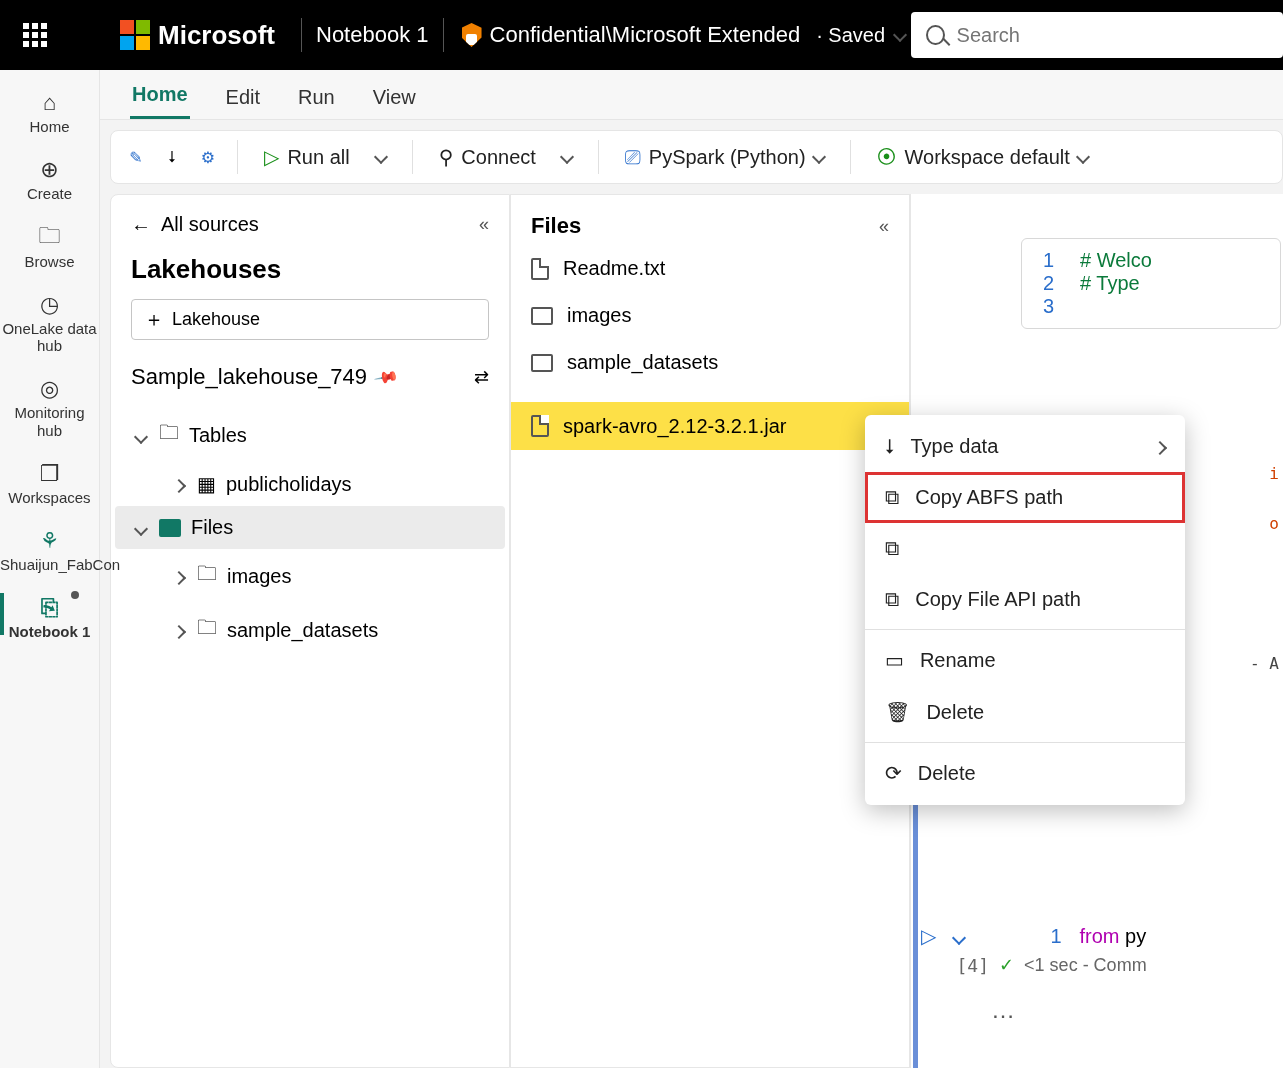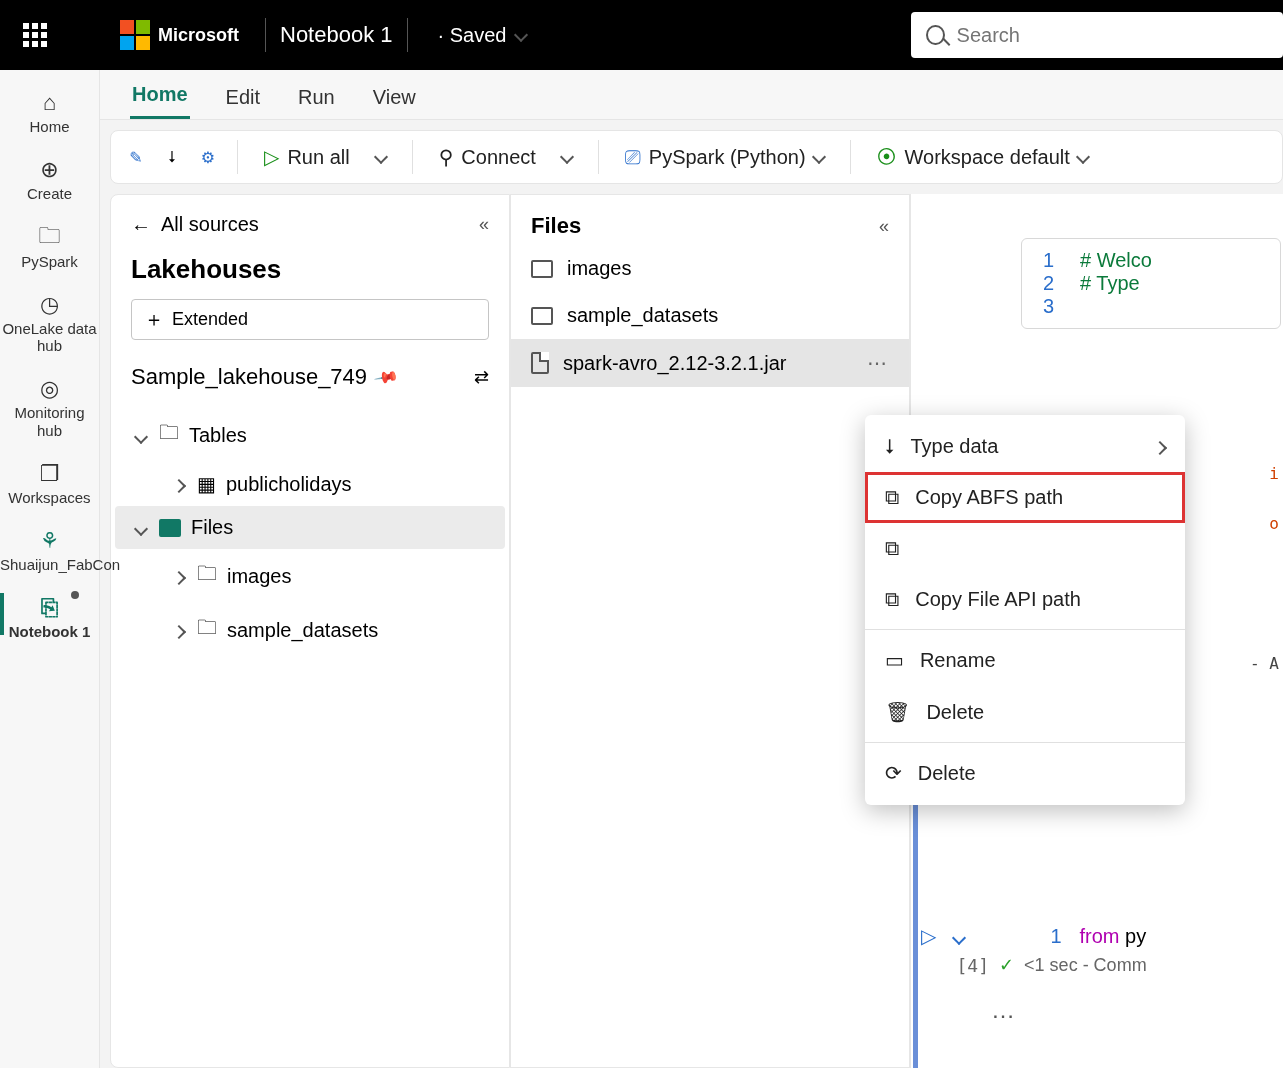--- a/index.html
+++ b/index.html
@@ -7,21 +7,21 @@
 
   
   .topbar { height: 70px; background: #000; display: flex; align-items: center; color: #fff; }
   .waffle { width: 70px; display: flex; justify-content: center; align-items: center; }
   .waffle-grid { display: grid; grid-template-columns: repeat(3,6px); grid-template-rows: repeat(3,6px); gap: 3px; }
   .waffle-grid span { background: #fff; width: 6px; height: 6px; }
   .ms-logo { display: flex; align-items: center; gap: 8px; padding: 0 12px 0 50px; }
   .ms-sq { display: grid; grid-template-columns: 14px 14px; grid-template-rows: 14px 14px; gap: 2px; }
   .ms-sq span:nth-child(1){background:#f25022;} .ms-sq span:nth-child(2){background:#7fba00;}
   .ms-sq span:nth-child(3){background:#00a4ef;} .ms-sq span:nth-child(4){background:#ffb900;}
-  .ms-text { font-size: 18px; font-weight: 600; }
+  .ms-text { font-size: 26px; font-weight: 600; }
   .vdiv { width:1px; height:34px; background:#555; margin:0 14px; }
   .top-title { font-size: 22px; }
   .sens { display:flex; align-items:center; gap:8px; margin-left: 4px; font-size:22px;}
   .shield { width:20px; height:24px; background:#f08000; clip-path: polygon(50% 0,100% 20%,100% 60%,50% 100%,0 60%,0 20%); position:relative;}
   .shield::after{content:"";position:absolute;left:4px;top:11px;width:11px;height:11px;background:#fff;border-radius:2px;}
   .saved { font-size:20px; margin-left:16px; display:flex; align-items:center; gap:10px;}
   .search { margin-left:auto; margin-right:0; background:#fff; height:46px; width:372px; border-radius:4px; display:flex; align-items:center; padding:0 15px; gap:12px; color:#555;}
   .search input{ border:none; outline:none; font-size:20px; width:100%; color:#555;}
   .mag { width:20px;height:20px;border:2px solid #555;border-radius:50%;position:relative;}
   .mag::after{content:"";position:absolute;width:9px;height:2px;background:#555;transform:rotate(45deg);left:14px;top:14px;}
@@ -66,21 +66,21 @@
   .tree-row.l1{padding-left:18px;}
   .tree-row.l2{padding-left:56px;}
   .tree-row.sel{background:#ebebeb;}
   .caret{width:16px;text-align:center;color:#555;}
   .folder{width:22px;height:18px;border:2px solid #555;border-radius:2px;position:relative;}
   .folder.open{background:#117865;border-color:#117865;}
 
   .files-panel{width:400px; padding:18px 0; position:relative;}
   .files-title{font-size:22px; font-weight:600; padding:0 20px 8px;}
   .file-row{display:flex; align-items:center; gap:14px; padding:12px 20px; font-size:20px;}
-  .file-row.active{background:#e5e5e5;}
+  .file-row.active{background:#fde047;margin-top:16px;}
   .file-row .more{margin-left:auto;color:#666;letter-spacing:2px;}
   .doc-ic{width:18px;height:22px;border:2px solid #555;border-radius:2px;position:relative;}
   .doc-ic::after{content:"";position:absolute;right:-2px;top:-2px;width:8px;height:8px;background:#fff;border-left:2px solid #555;border-bottom:2px solid #555;}
   .fold-ic{width:22px;height:18px;border:2px solid #555;border-radius:2px;position:relative;}
 
   .editor{flex:1;background:#fff;border-left:1px solid #e6e6e6;padding-top:44px;position:relative;}
   .cell{margin-left:110px;border:1px solid #d8d8d8;border-radius:6px;padding:10px 16px;font-family:Consolas,monospace;font-size:20px;color:#333;width:260px;}
   .ln{display:flex;gap:26px;}
   .ln .num{color:#2a6ecb;width:16px;text-align:right;}
   .cmt{color:#0b7a3b;}
@@ -125,20 +125,24 @@
         <span></span>
         <span></span>
         <span></span>
         <span></span>
       </div>
     <div class="ms-text">Microsoft</div>
   </div>
   <div class="vdiv"></div>
   <div class="top-title">Notebook 1</div>
   <div class="vdiv"></div>
+  <div class="sens">
+    <span class="shield"></span>
+    <span>Confidential\Microsoft Extended</span>
+  </div>
   <div class="saved">
     <span>·  Saved</span>
     <span class="chev down"></span>
   </div>
   <div class="search">
     <span class="mag"></span>
     <input placeholder="Search" style="">
   </div>
 </div>
 
@@ -148,21 +152,21 @@
     <div class="rail-item">
       <div class="ri-icon">⌂</div>
       <div class="ri-lab">Home</div>
     </div>
     <div class="rail-item">
       <div class="ri-icon">⊕</div>
       <div class="ri-lab">Create</div>
     </div>
     <div class="rail-item">
       <div class="ri-icon">🗀</div>
-      <div class="ri-lab">PySpark</div>
+      <div class="ri-lab">Browse</div>
     </div>
     <div class="rail-item">
       <div class="ri-icon">◷</div>
       <div class="ri-lab">OneLake data hub</div>
     </div>
     <div class="rail-item">
       <div class="ri-icon">◎</div>
       <div class="ri-lab">Monitoring hub</div>
     </div>
     <div class="rail-item">
@@ -222,21 +226,21 @@
 
       <div class="panel sources">
         <div class="sources-hdr">
           <span class="back-arrow">←</span>
           <span style="font-size:20px;">All sources</span>
           <span class="chev-collapse">«</span>
         </div>
         <div class="lakehouses-title">Lakehouses</div>
         <div class="add-lakehouse">
           <span style="font-size:20px;">＋</span>
-          <span>Extended</span>
+          <span>Lakehouse</span>
         </div>
         <div class="lake-name">
           <span>Sample_lakehouse_749</span>
           <span class="pin">📌</span>
           <span class="swap">⇄</span>
         </div>
         <div class="tree">
           <div class="tree-row l1">
             <span class="caret"><span class="chev down"></span></span>
             <span>🗀</span>
@@ -262,20 +266,24 @@
             <span>🗀</span>
             <span>sample_datasets</span>
           </div>
         </div>
       </div>
 
       <div class="panel files-panel">
         <div style="display:flex;align-items:center;padding:0 20px 6px;">
           <div class="files-title" style="padding:0;">Files</div>
           <span style="margin-left:auto;" class="chev-collapse">«</span>
+        </div>
+        <div class="file-row">
+          <span class="doc-ic"></span>
+          <span>Readme.txt</span>
         </div>
         <div class="file-row">
           <span class="fold-ic"></span>
           <span>images</span>
         </div>
         <div class="file-row">
           <span class="fold-ic"></span>
           <span>sample_datasets</span>
         </div>
         <div class="file-row active">

